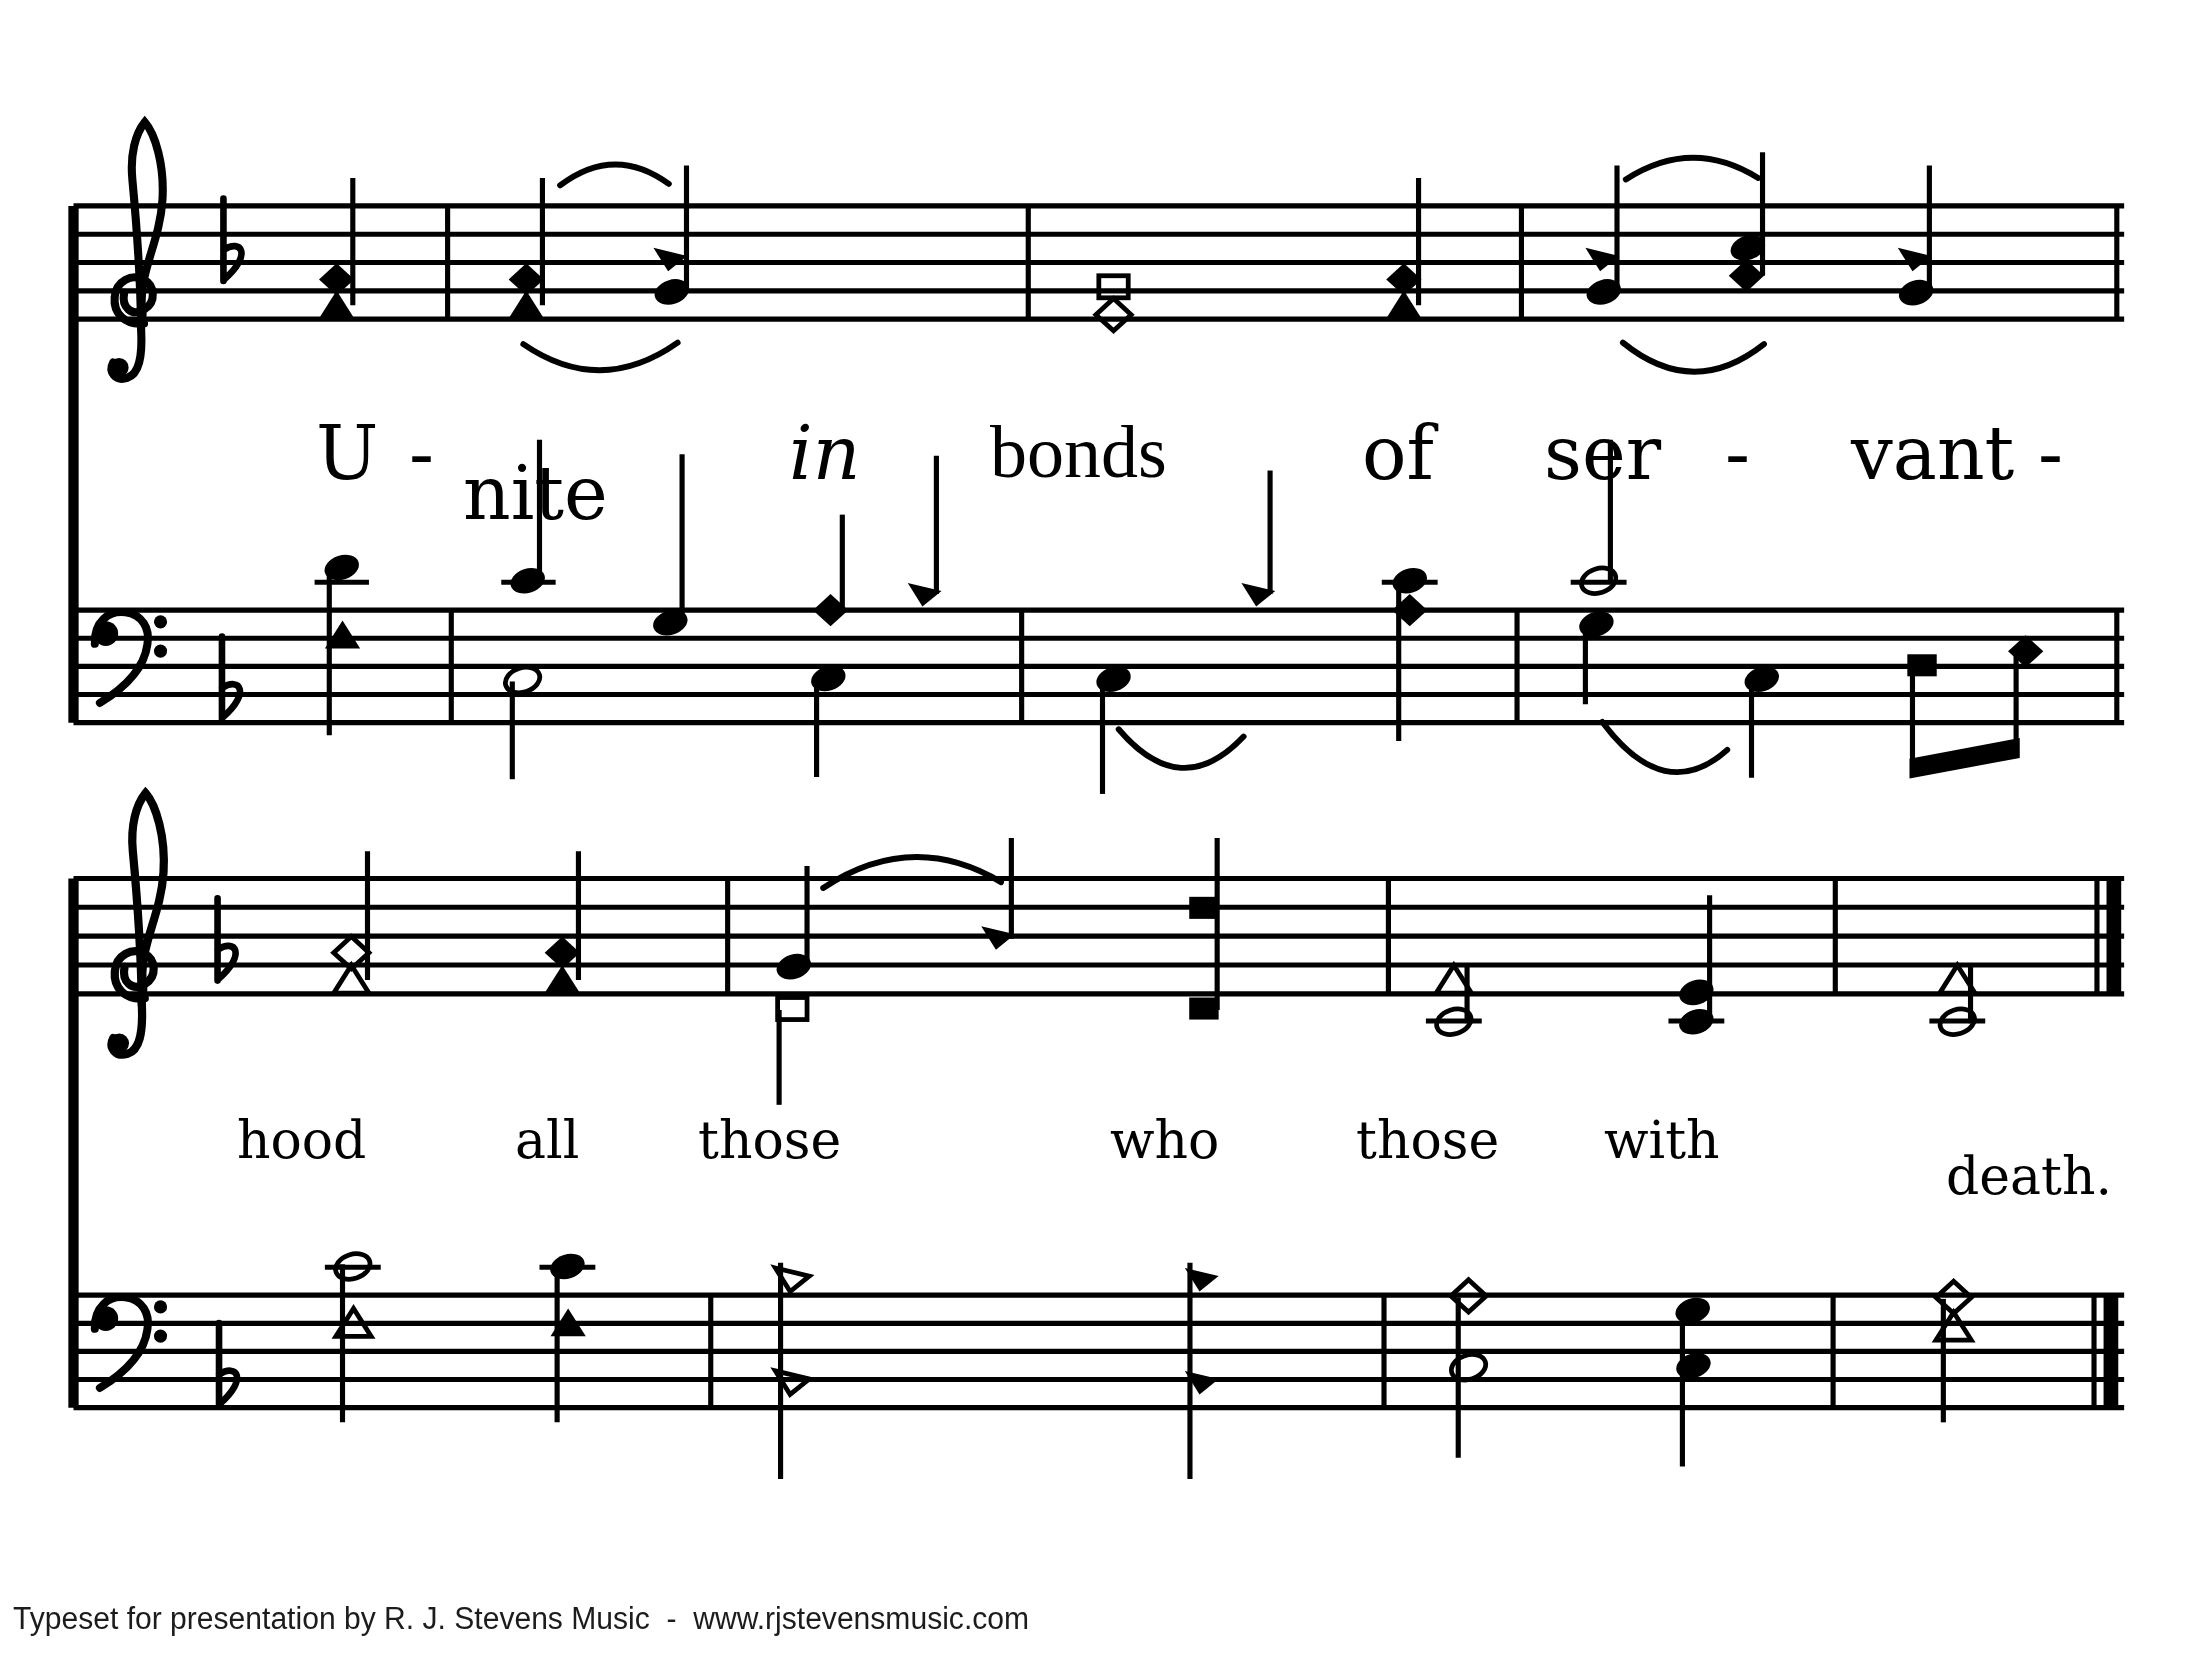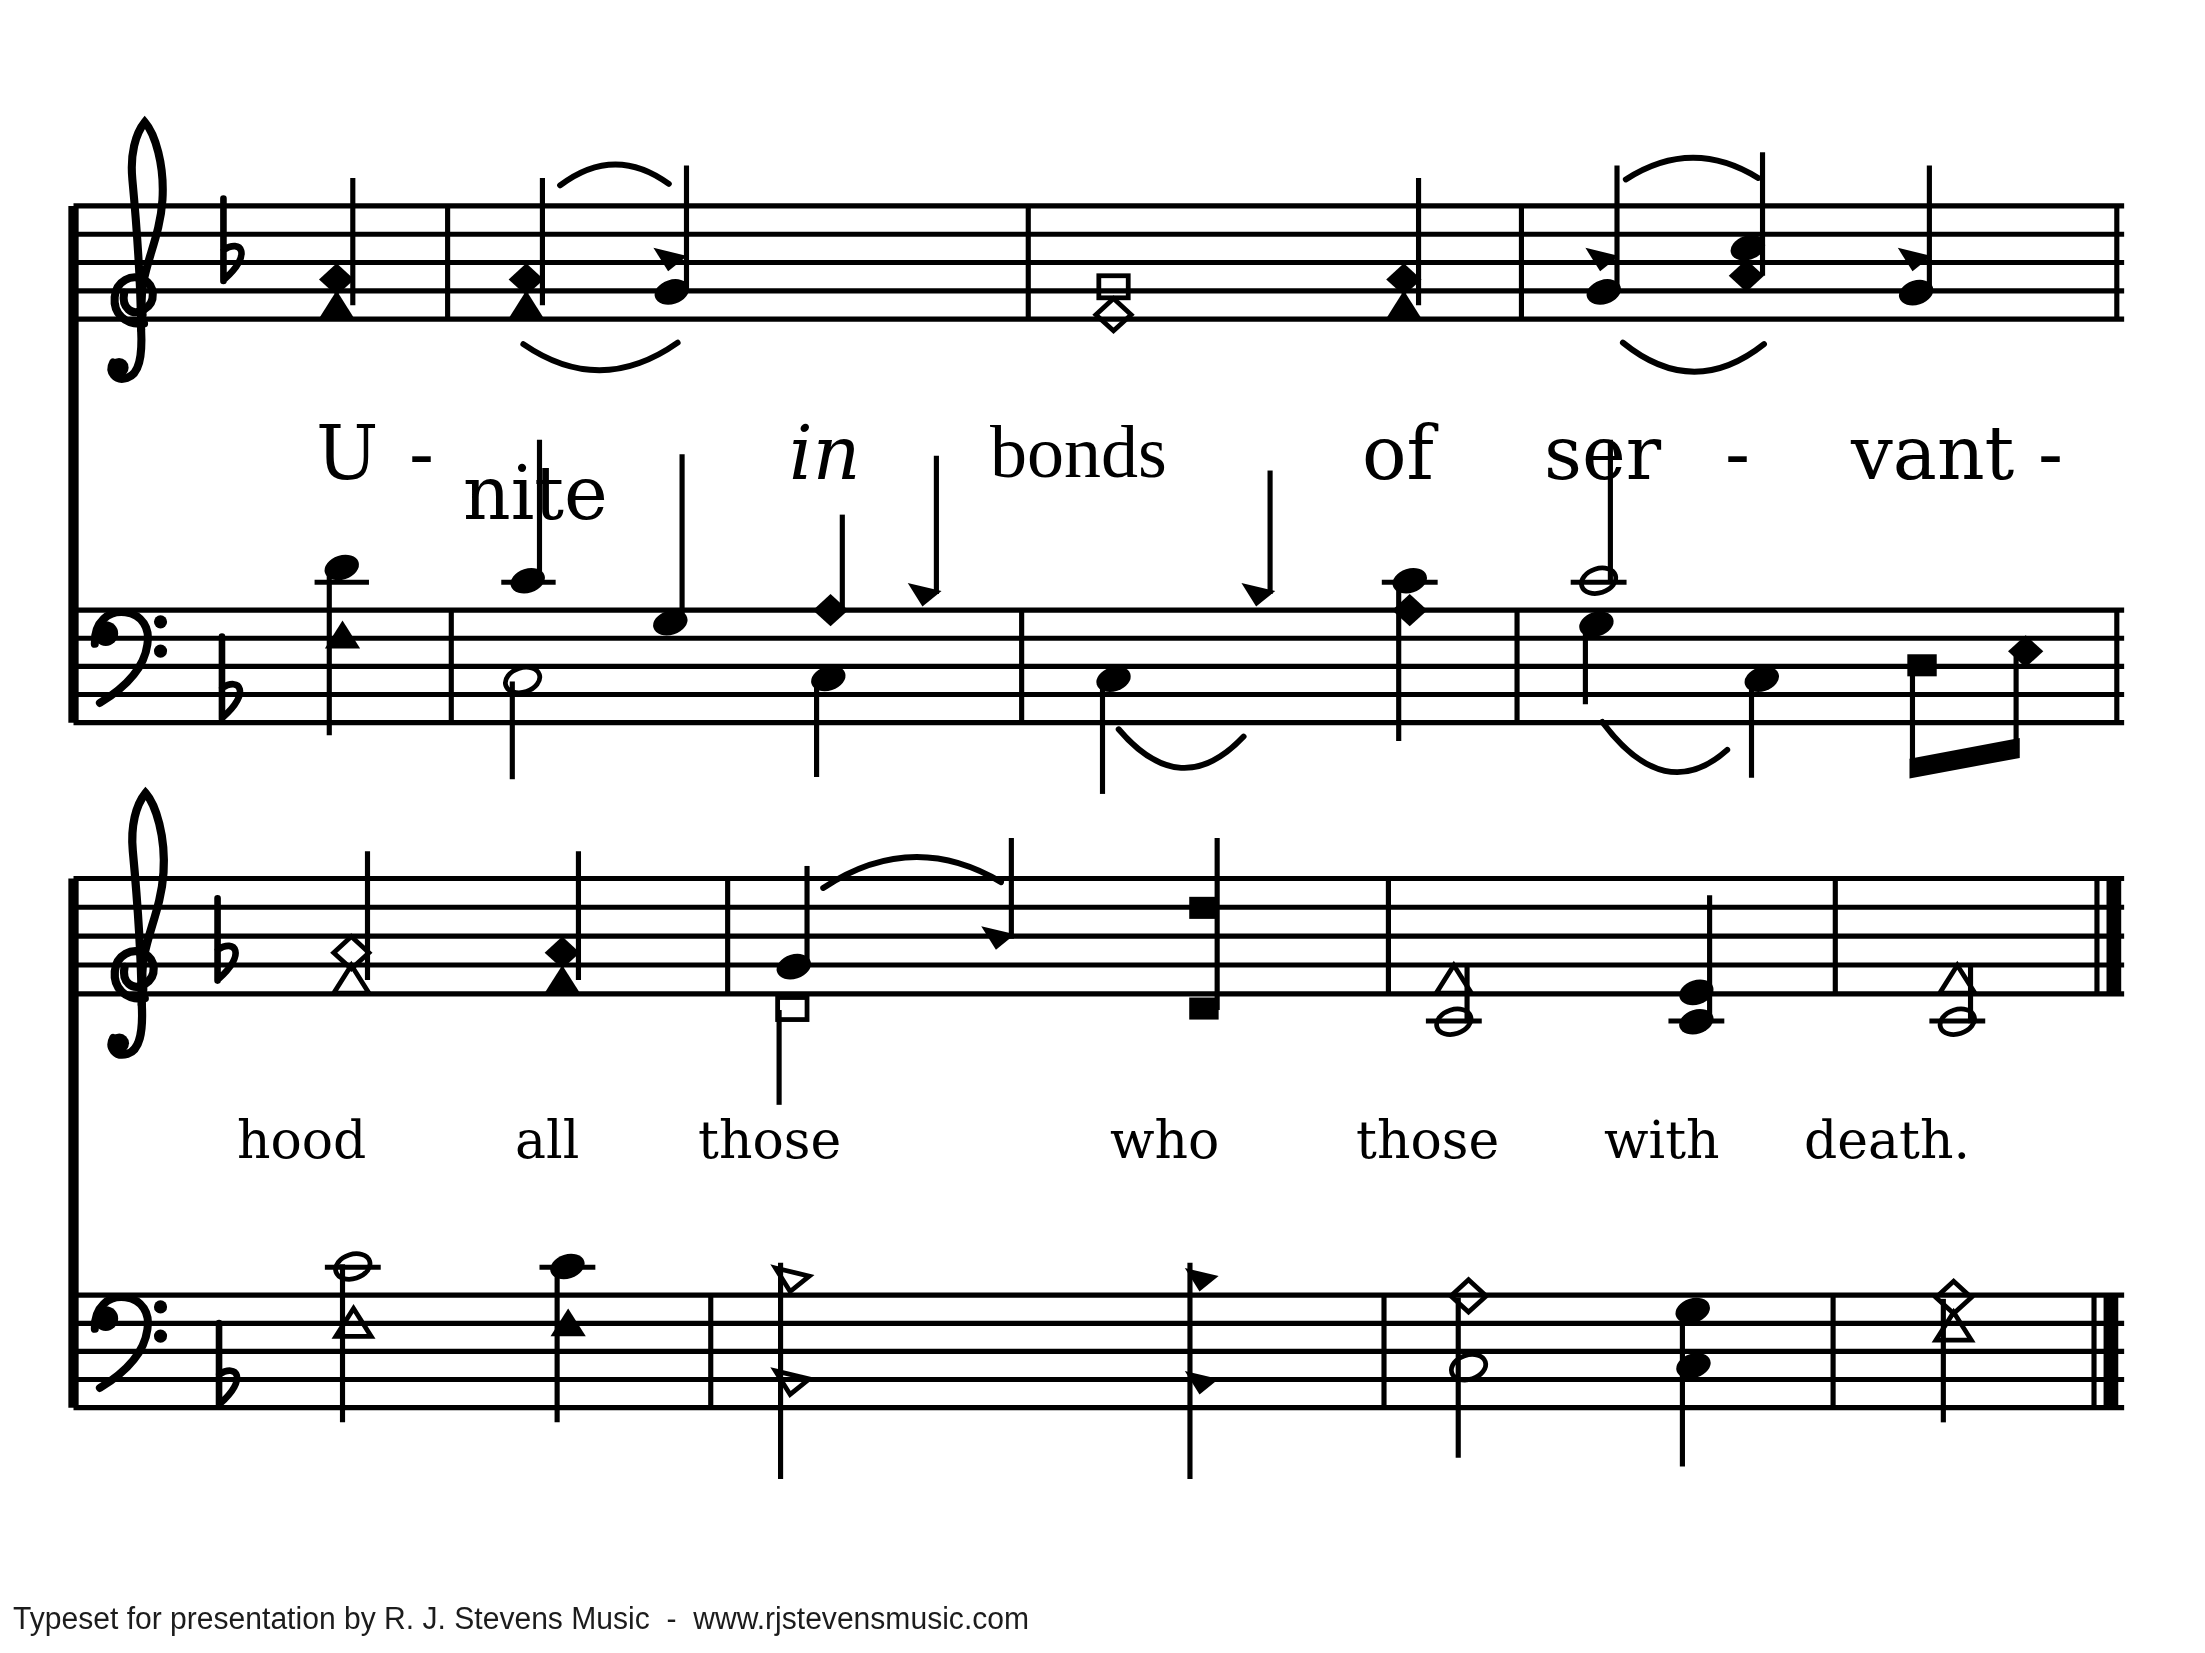--- a/index.html
+++ b/index.html
@@ -362,17 +362,17 @@
       <span style="left: 1823px; margin-left: 28px;">vant</span>
       <span style="left: 2038px;">-</span>
     </div>
   <div id="lyrics-line-2" class="lyrics-line">
       <span style="left: 237px;">hood</span>
       <span style="left: 515px;">all</span>
       <span style="left: 698px;">those</span>
       <span style="left: 1110px;">who</span>
       <span style="left: 1356px;">those</span>
       <span style="left: 1604px;">with</span>
-      <span style="left: 1804px;">death.</span>
+      <span style="left: 1946px; margin-top: 36px;">death.</span>
     </div>
   <div id="footer-credit">Typeset for presentation by R. J. Stevens Music  -  www.rjstevensmusic.com</div>
 </div>
 
 
 </body></html>

